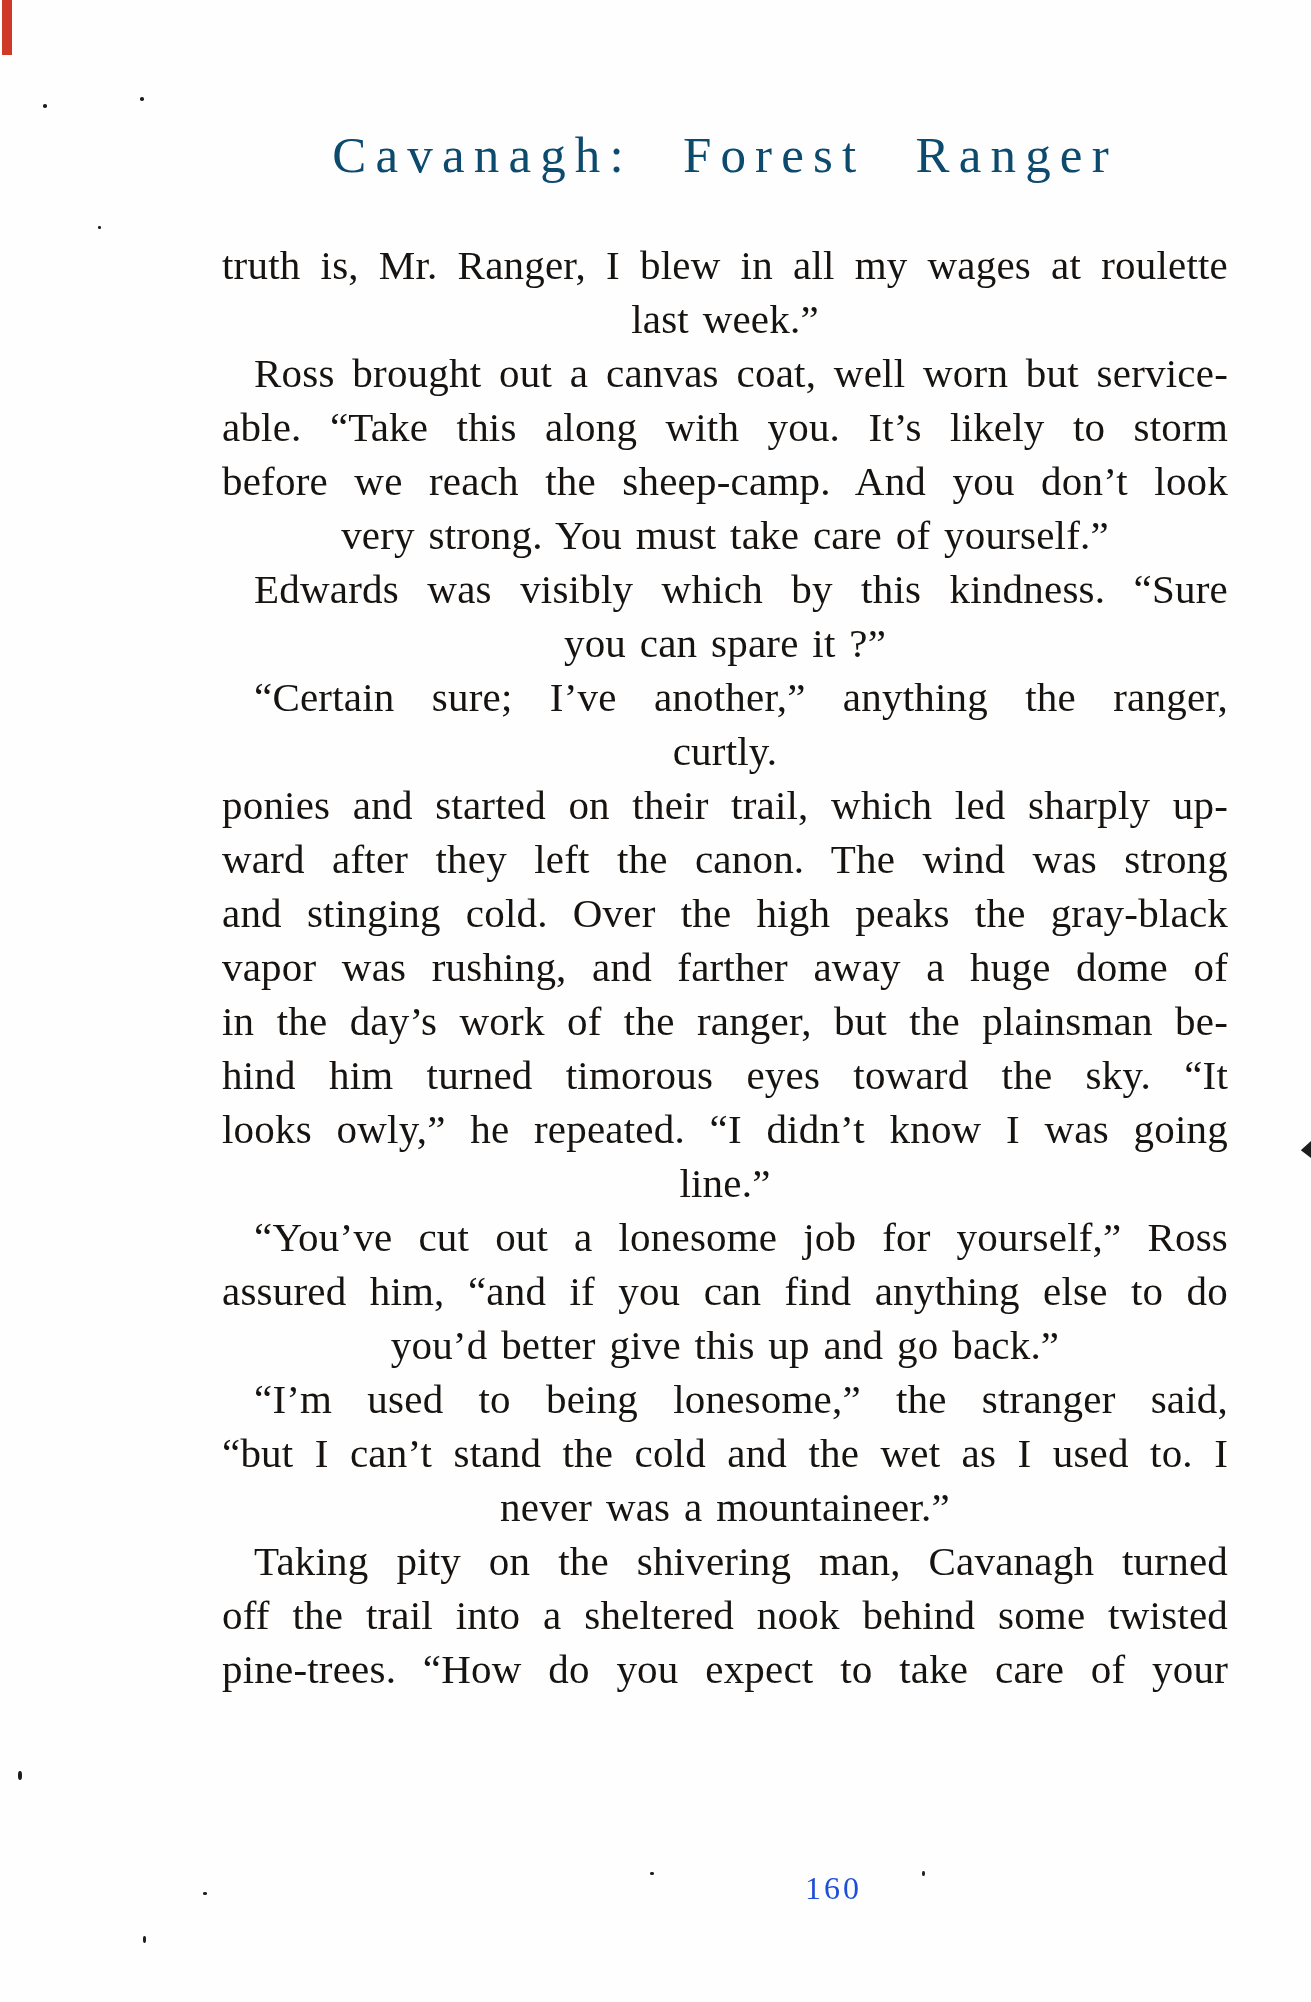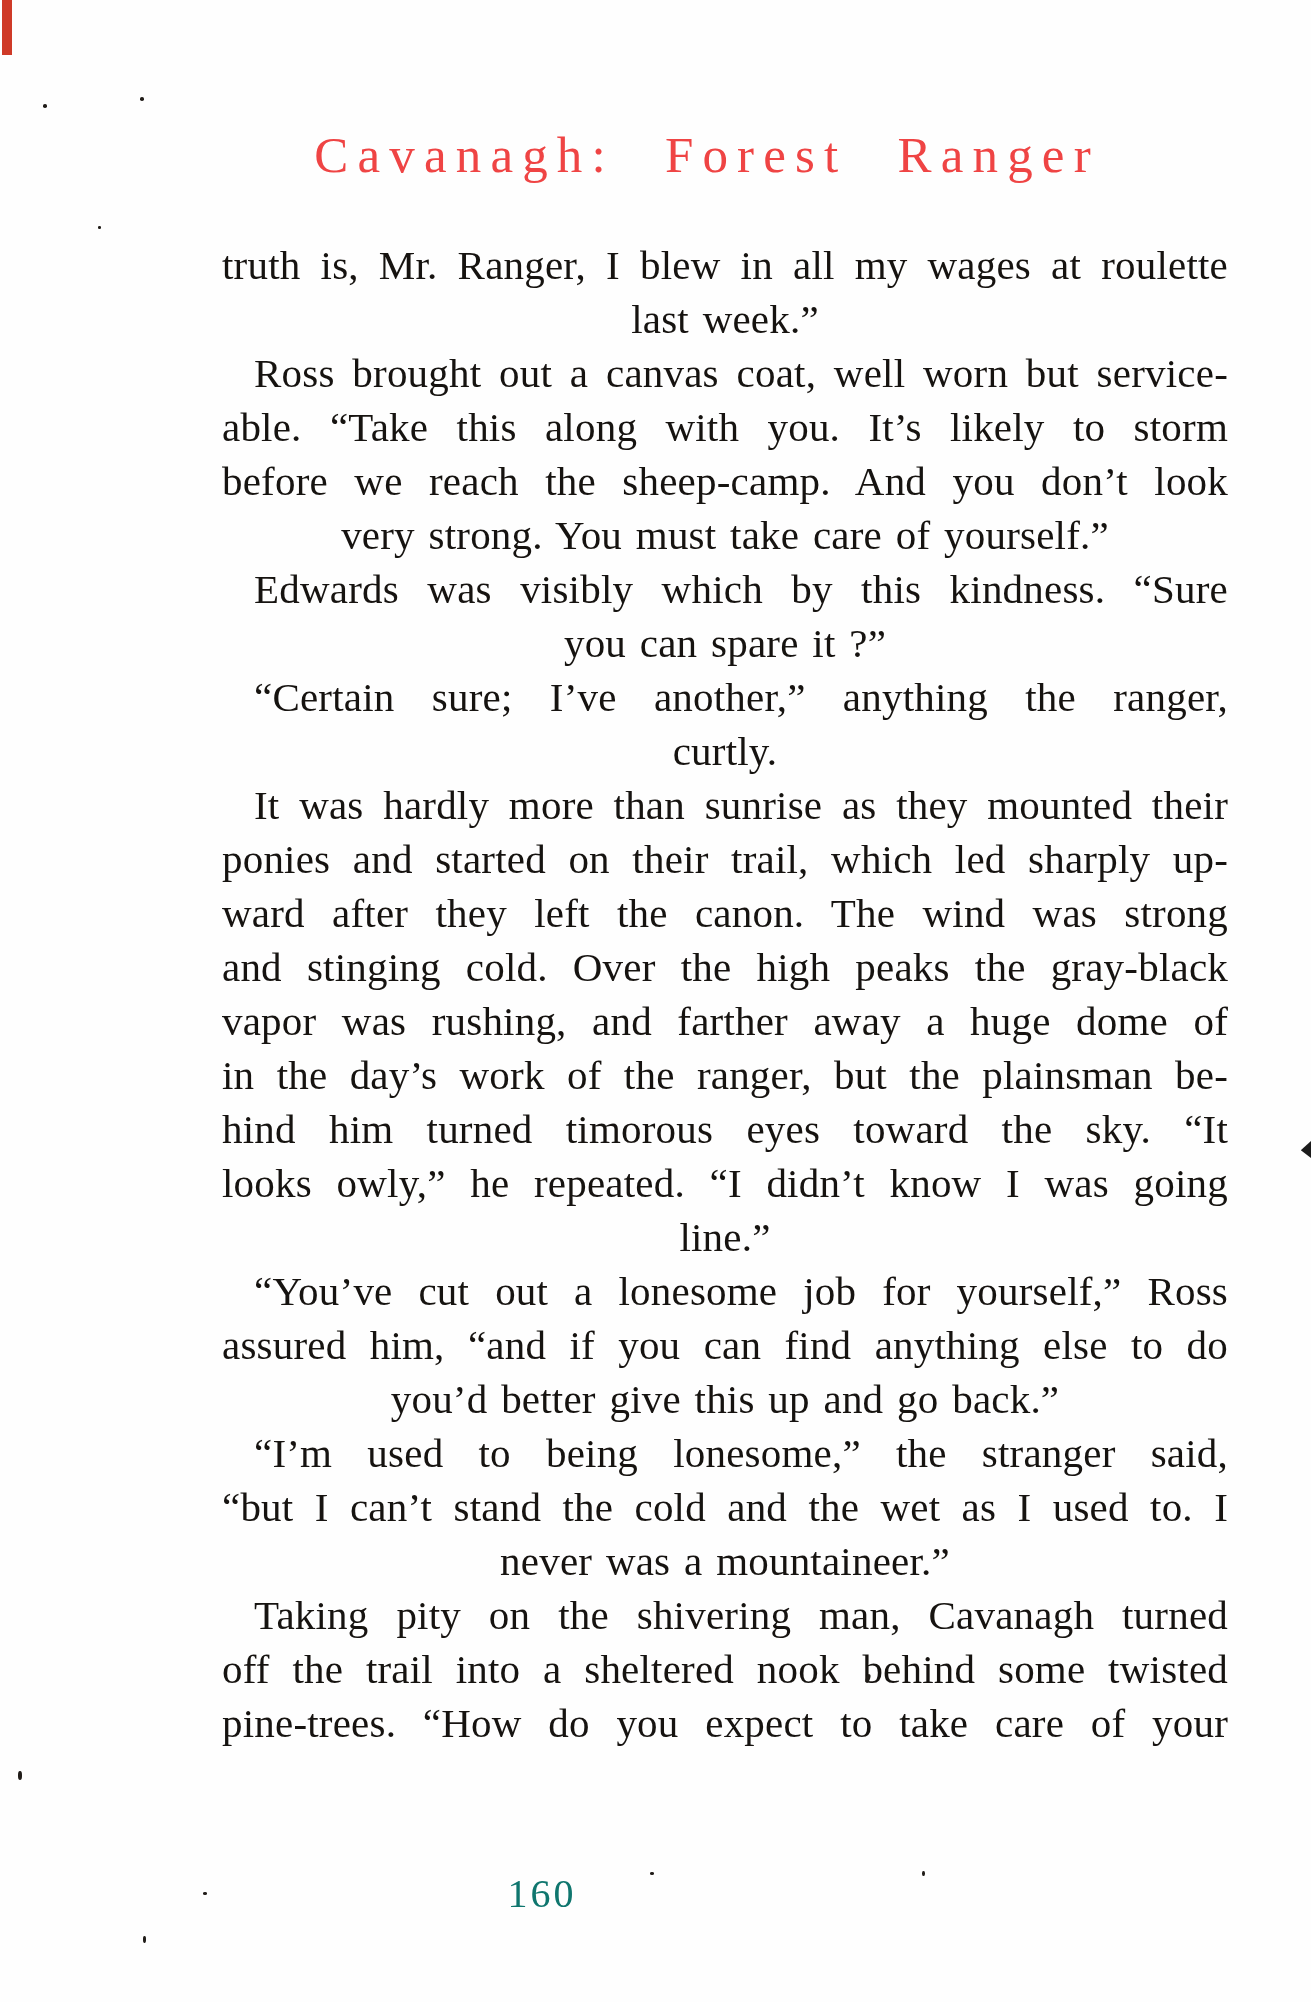--- a/index.html
+++ b/index.html
@@ -6,46 +6,46 @@
   .page{
     position:relative;
     width:1311px;height:2002px;
     background:#fefefe;
     overflow:hidden;
     font-family:"Liberation Serif","DejaVu Serif",serif;
     color:#161310;
   }
   .title{
     position:absolute;
-    left:204px;top:126px;width:1006px;
+    left:222px;top:126px;width:1006px;
     text-align:center;
     font-size:51px;
     letter-spacing:0.18em;
     word-spacing:0.55em;
     white-space:nowrap;
-    color:#ef4444;
+    color:#0c4a6e;
   }
   .bodyblock{
     position:absolute;
     left:222px;top:238px;width:1006px;
     font-size:41px;
     line-height:54px;
     letter-spacing:0.005em;
     word-spacing:0.08em;
   }
   .ln{min-height:54px;text-align:center;}
   .jl{text-align:justify;text-align-last:justify;font-family:Liberation Serif, serif;}
   .ind{text-indent:32px;}
   .pagenum{
     position:absolute;
     left:222px;top:1870px;width:640px;
-    text-align:center;
-    font-size:40px;
+    text-align:right;
+    font-size:32px;
     letter-spacing:3px;
-    color:#0f766e;
+    color:#1d4ed8;
   }
   .speck{position:absolute;background:#201c18;border-radius:45%;}
   .artifact-red{
     position:absolute;left:2px;top:0;width:10px;height:55px;
     background:#cf3a28;
   }
   .artifact-wedge{
     position:absolute;right:0;top:1141px;width:12px;height:17px;
     background:#1c1c1c;
     clip-path:polygon(100% 0,15% 55%,100% 100%);
@@ -64,21 +64,20 @@
     <div class="ln jl">truth is, Mr. Ranger, I blew in all my wages at roulette</div>
     <div class="ln">last week.”</div>
     <div class="ln jl ind">Ross brought out a canvas coat, well worn but service-</div>
     <div class="ln jl">able. “Take this along with you. It’s likely to storm</div>
     <div class="ln jl">before we reach the sheep-camp. And you don’t look</div>
     <div class="ln">very strong. You must take care of yourself.”</div>
     <div class="ln jl ind">Edwards was visibly which by this kindness. “Sure</div>
     <div class="ln">you can spare it ?”</div>
     <div class="ln jl ind">“Certain sure; I’ve another,” anything the ranger,</div>
     <div class="ln">curtly.</div>
-    <div class="ln jl ind">It was hardly more than sunrise as they mounted their</div>
     <div class="ln jl">ponies and started on their trail, which led sharply up-</div>
     <div class="ln jl">ward after they left the canon. The wind was strong</div>
     <div class="ln jl">and stinging cold. Over the high peaks the gray-black</div>
     <div class="ln jl">vapor was rushing, and farther away a huge dome of</div>
     <div class="ln jl">in the day’s work of the ranger, but the plainsman be-</div>
     <div class="ln jl">hind him turned timorous eyes toward the sky. “It</div>
     <div class="ln jl">looks owly,” he repeated. “I didn’t know I was going</div>
     <div class="ln">line.”</div>
     <div class="ln jl ind">“You’ve cut out a lonesome job for yourself,” Ross</div>
     <div class="ln jl">assured him, “and if you can find anything else to do</div>

